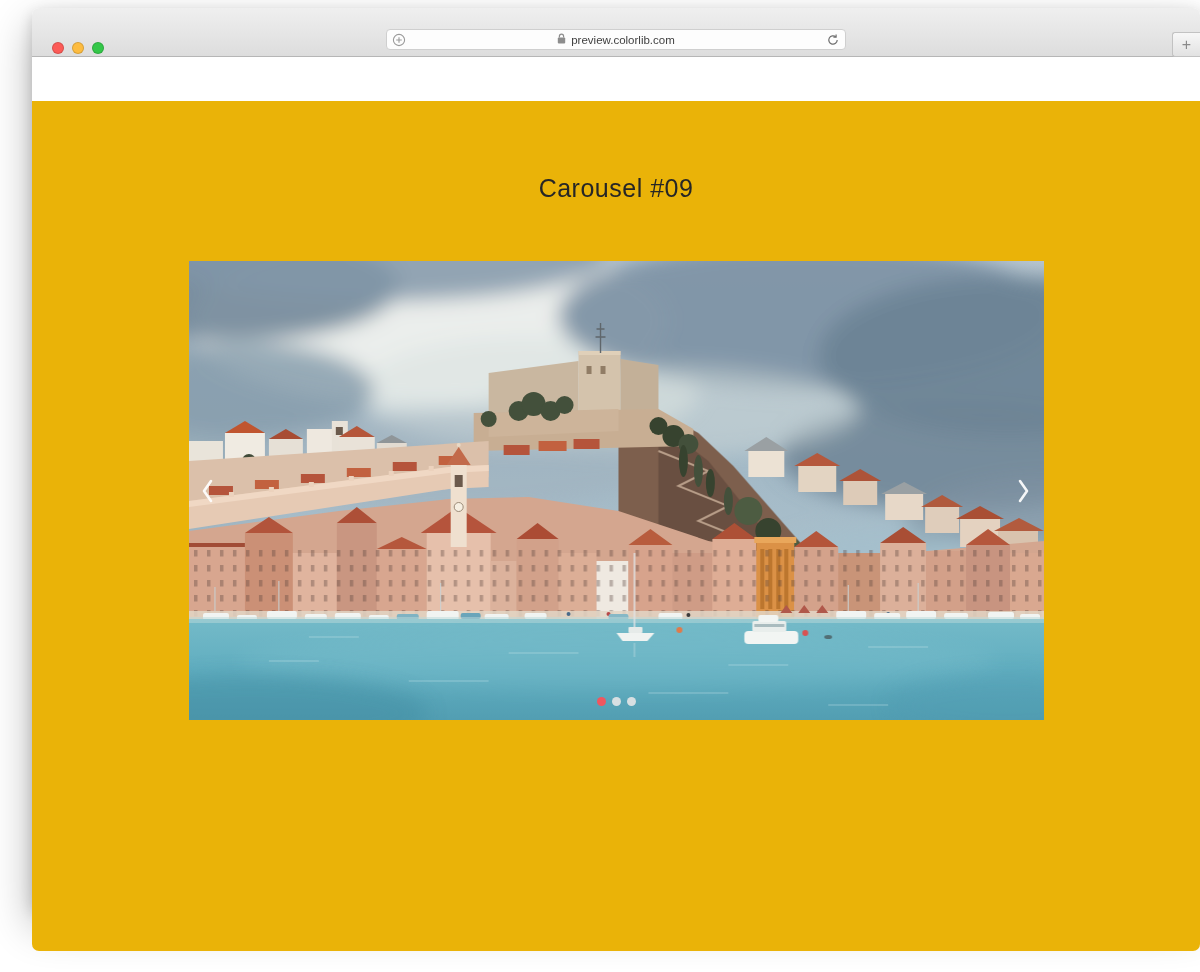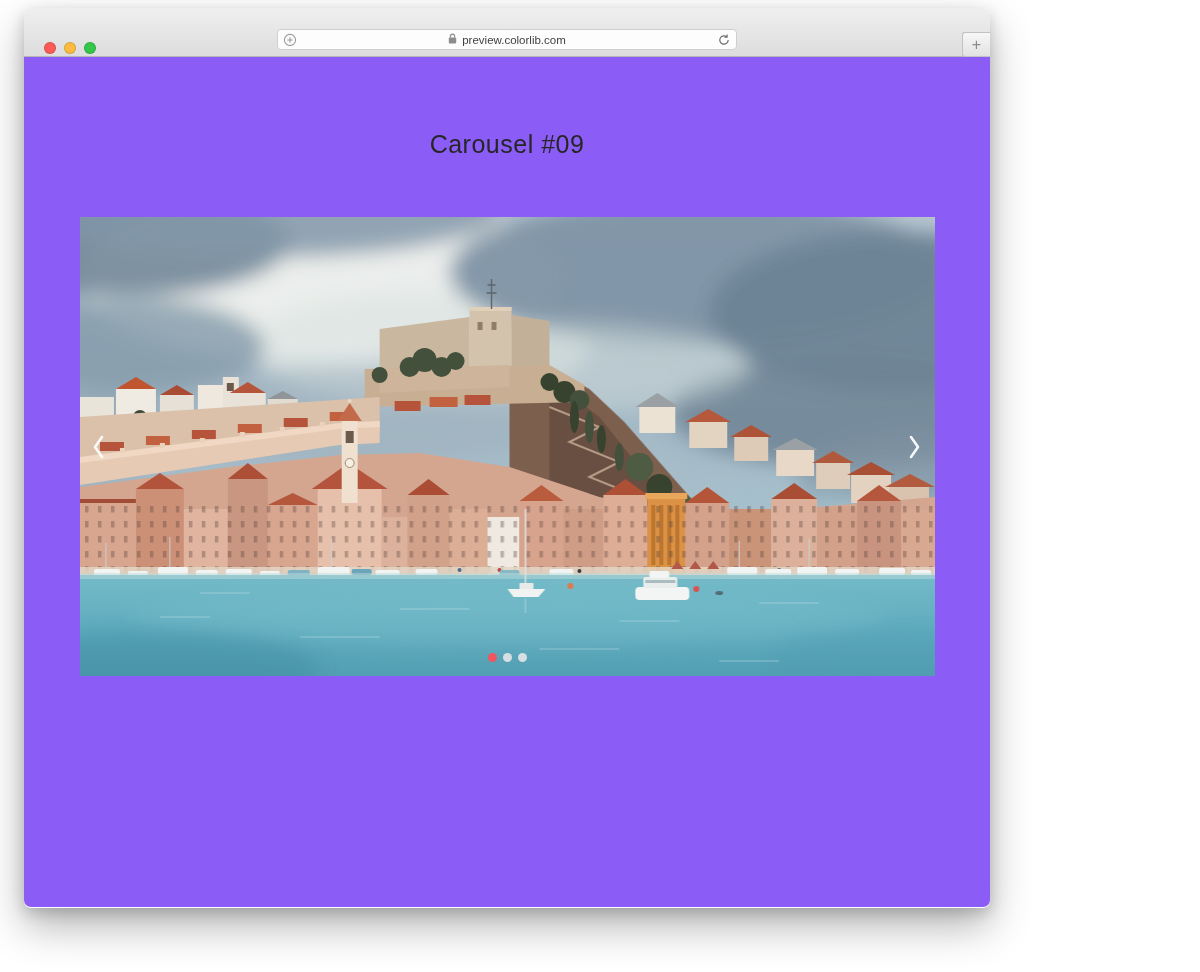--- a/index.html
+++ b/index.html
@@ -1,20 +1,20 @@
 <!DOCTYPE html>
 <html style="--dot-active: #f0565f; --dot-inactive: #d7dfe2;"><head>
 <meta charset="utf-8">
 <style>
   * { margin:0; padding:0; box-sizing:border-box; }
   html,body { width:1200px; height:972px; background:#ffffff; font-family:"Liberation Sans", sans-serif; overflow:hidden; }
 
   
   .window {
-    position:absolute; left:24px; top:8px; width:966px; height:900px;
+    position:absolute; left:32px; top:8px; width:1168px; height:900px;
     background:#ffffff; border-radius:7px;
     box-shadow:0 18px 42px rgba(0,0,0,.30), 0 5px 14px rgba(0,0,0,.16);
   }
   .toolbar {
     position:relative; height:49px;
     background:linear-gradient(#efefef,#dddddd);
     border-bottom:1px solid #b6b6b6;
     border-radius:7px 7px 0 0;
   }
   .lights { position:absolute; left:20px; top:34px; display:flex; gap:8px; }
@@ -32,21 +32,21 @@
   .icon-reload { position:absolute; right:5px; top:3px; cursor:pointer; }
 
   .newtab {
     position:absolute; right:0; top:24px; width:28px; height:25px;
     border:1px solid #c2c2c2; border-right:none; border-radius:3px 0 0 3px;
     background:linear-gradient(#f7f7f7,#e2e2e2);
     color:#8a8a8a; font-size:16px; line-height:23px; text-align:center; cursor:pointer;
   }
 
   
-  .content { position:relative; height:850px; background:#8b5cf6; border-radius:0 0 7px 7px; overflow:hidden; }
+  .content { position:relative; height:850px; background:#eab308; border-radius:0 0 7px 7px; overflow:hidden;margin-top:44px; }
   h1.heading {
     margin-top:70px; text-align:center;
     font-size:25px; line-height:34px; font-weight:500;
     letter-spacing:.5px; color:#262626;
   }
 
   .carousel { position:relative; width:855px; height:459px; margin:56px auto 0; overflow:hidden; }
   .carousel svg.scene { display:block; width:855px; height:459px; }
 
   .nav {

